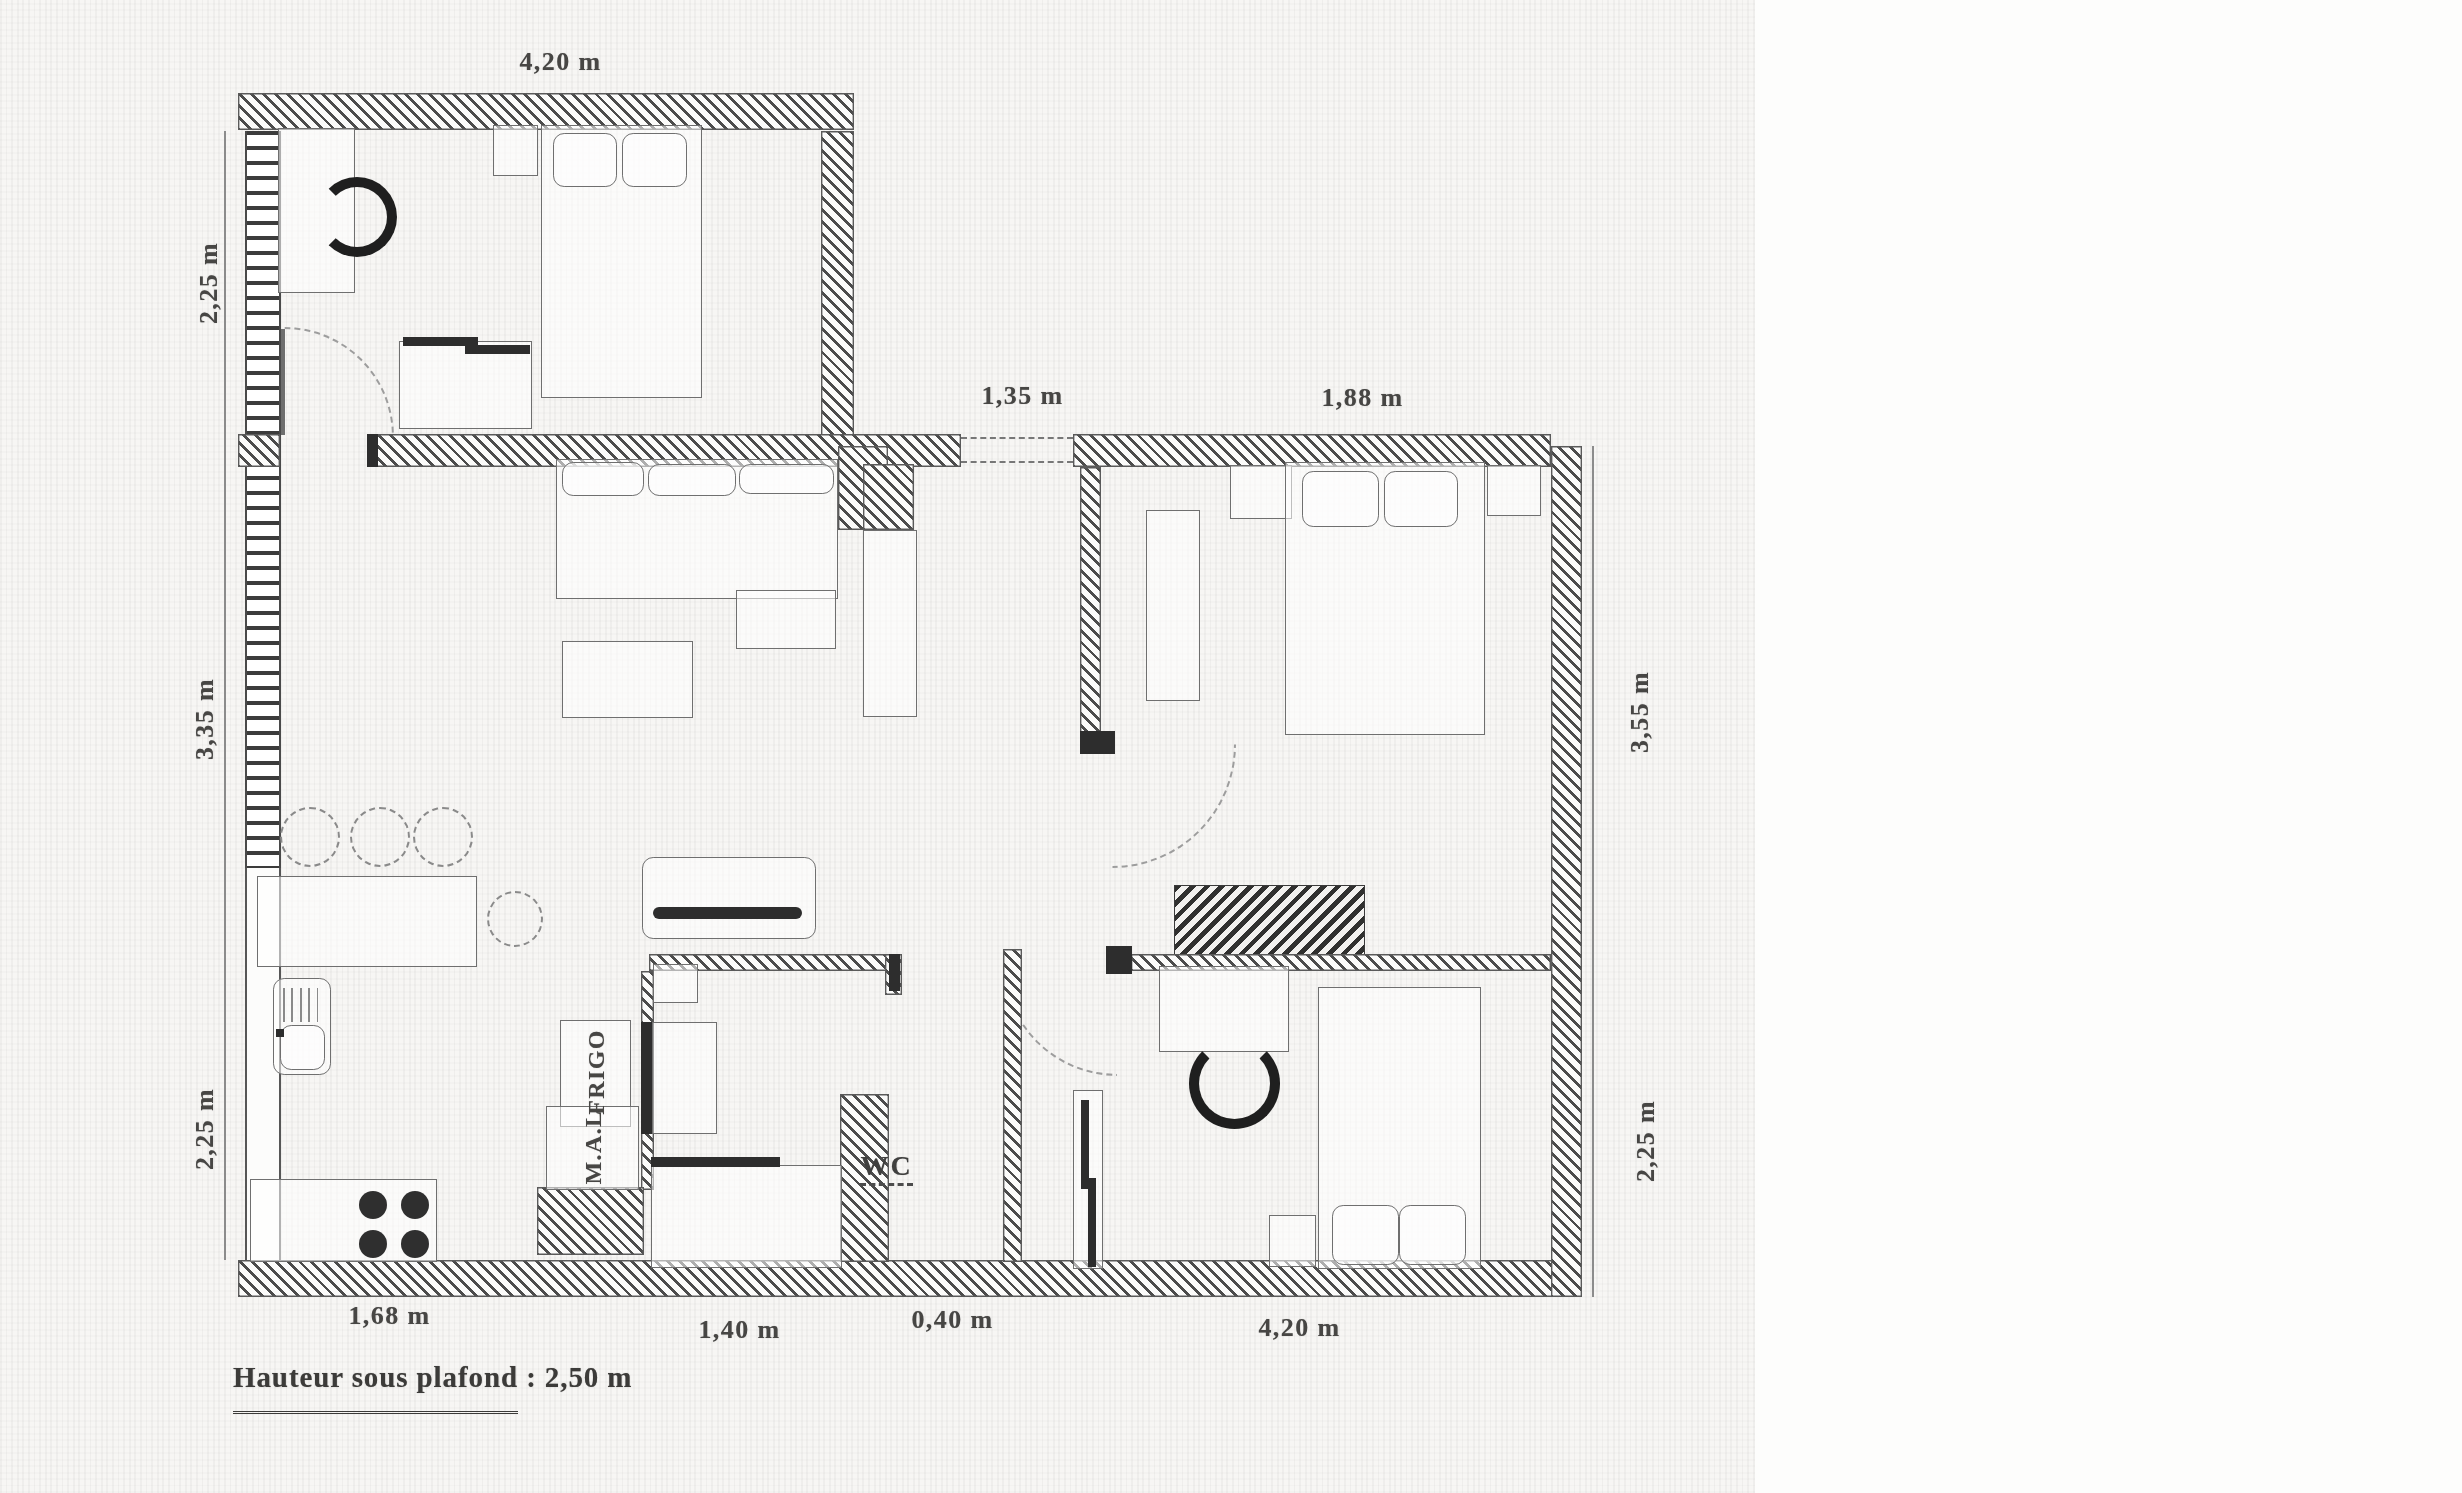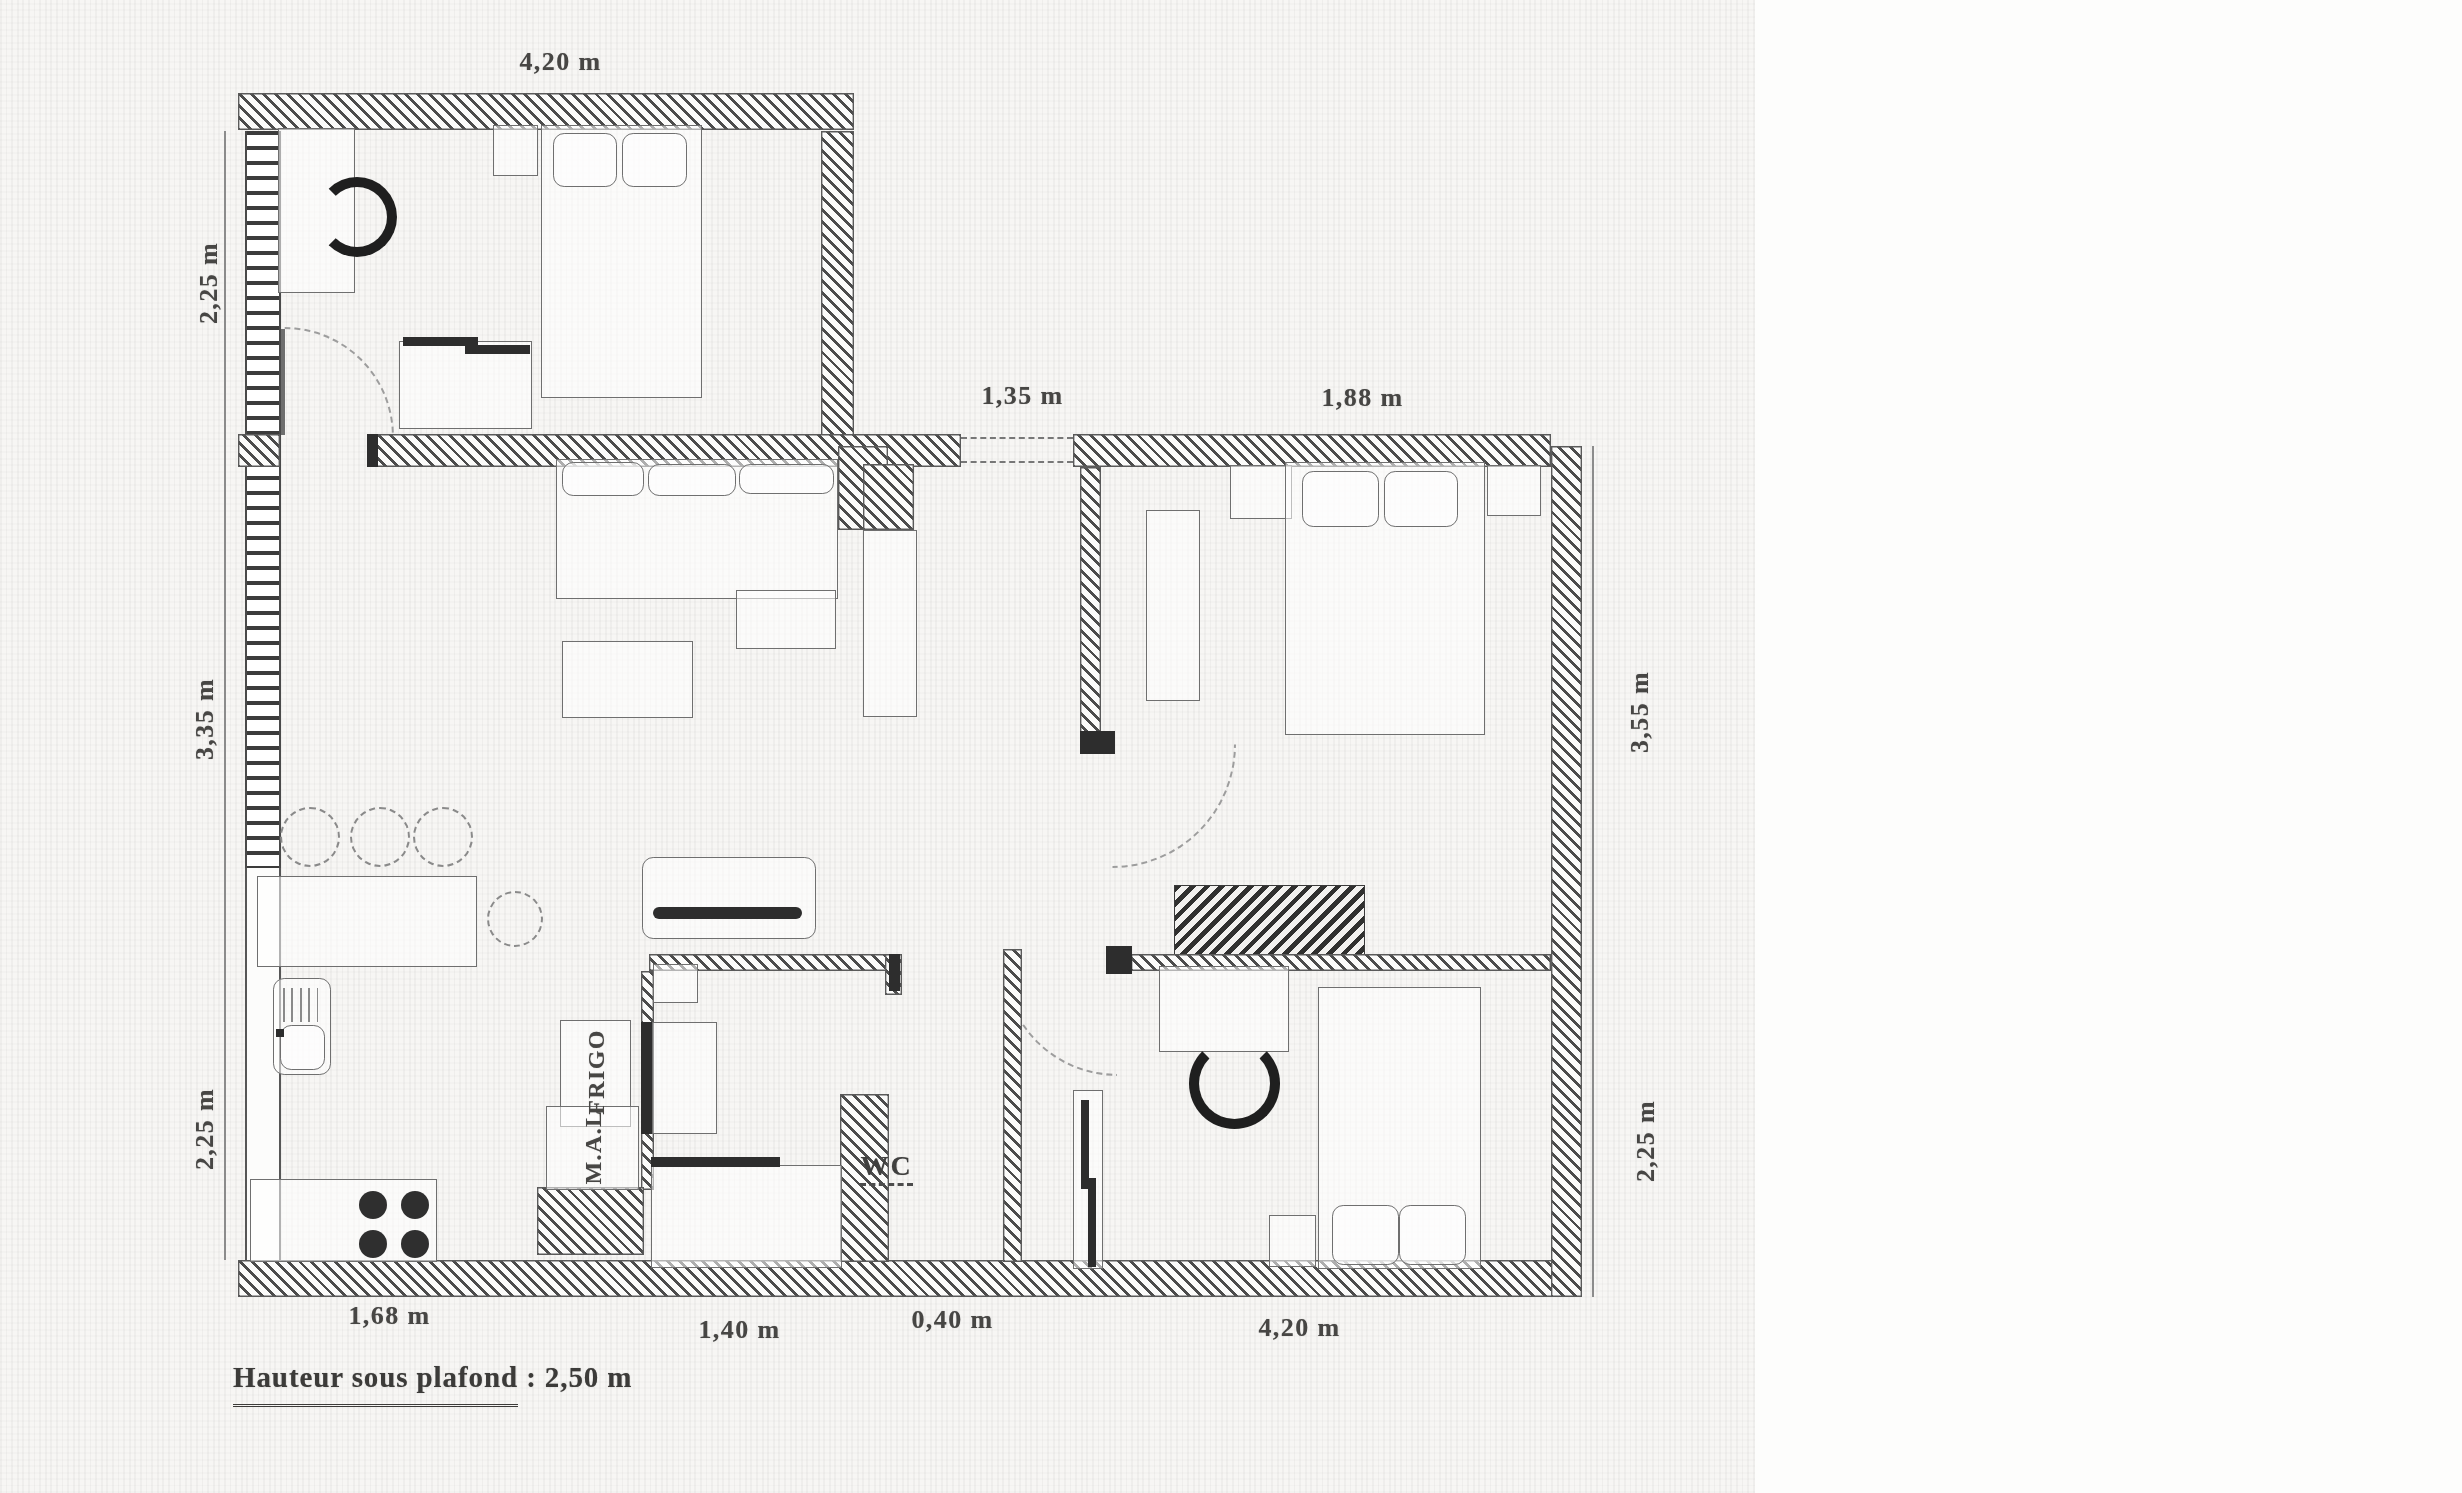--- a/index.html
+++ b/index.html
@@ -33,21 +33,21 @@
   .door{position:absolute;border:2.3px dashed #9d9d9d;border-radius:50%;}
   .arcC{position:absolute;border:10.3px solid #1f1f1f;border-radius:50%;}
   .dim{position:absolute;font-weight:700;font-size:26px;color:#474644;letter-spacing:1.4px;
        white-space:nowrap;text-align:center;text-shadow:0 0 0.9px rgba(70,70,70,.45);}
   .vert{transform:rotate(-90deg);transform-origin:center;}
   .roomlbl{position:absolute;font-weight:700;font-size:28px;color:#3f3f3e;letter-spacing:1.9px;
        white-space:nowrap;text-align:center;text-shadow:0 0 0.9px rgba(70,70,70,.4);}
   .ul-dash{border-bottom:3.7px dashed #4c4c4c;padding-bottom:1.9px;}
   .footer{position:absolute;font-weight:700;font-size:29px;color:#3c3b39;letter-spacing:0.9px;
        text-shadow:0 0 0.9px rgba(60,60,60,.5);}
-  .footer .u{border-bottom:3.7px double #3c3b39;padding-bottom:11px;}
+  .footer .u{border-bottom:3.7px double #3c3b39;padding-bottom:18px;}
 </style>
 </head>
 <body>
 
 <div class="page">
   <div class="scan-texture"></div>
 
   <div class="w" style="left:238px;top:93px;width:616px;height:37px;"></div>
   <div class="w" style="left:821px;top:131px;width:33px;height:317px;"></div>
   <div class="wl" style="left:245px;top:131px;width:32px;height:737px;"></div>

